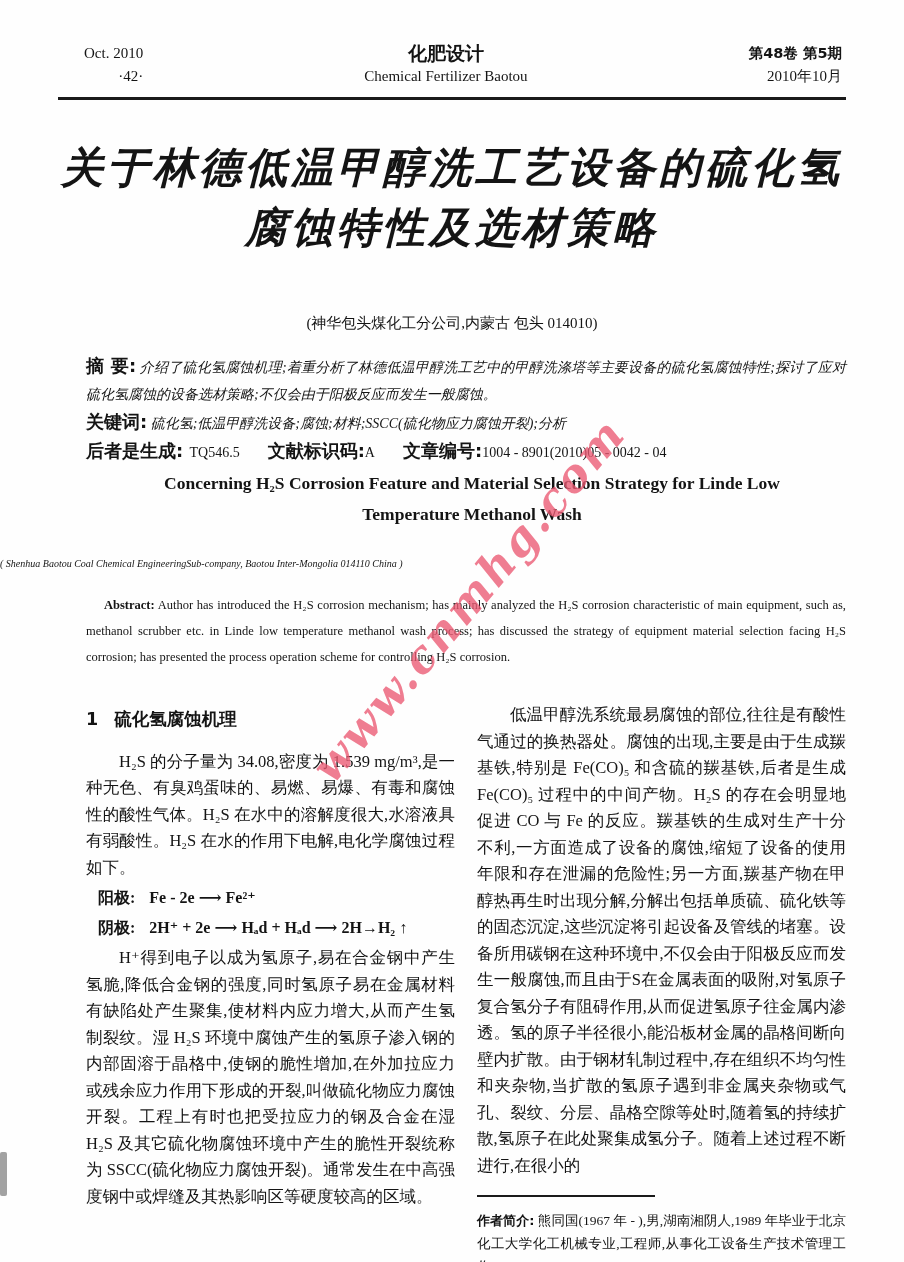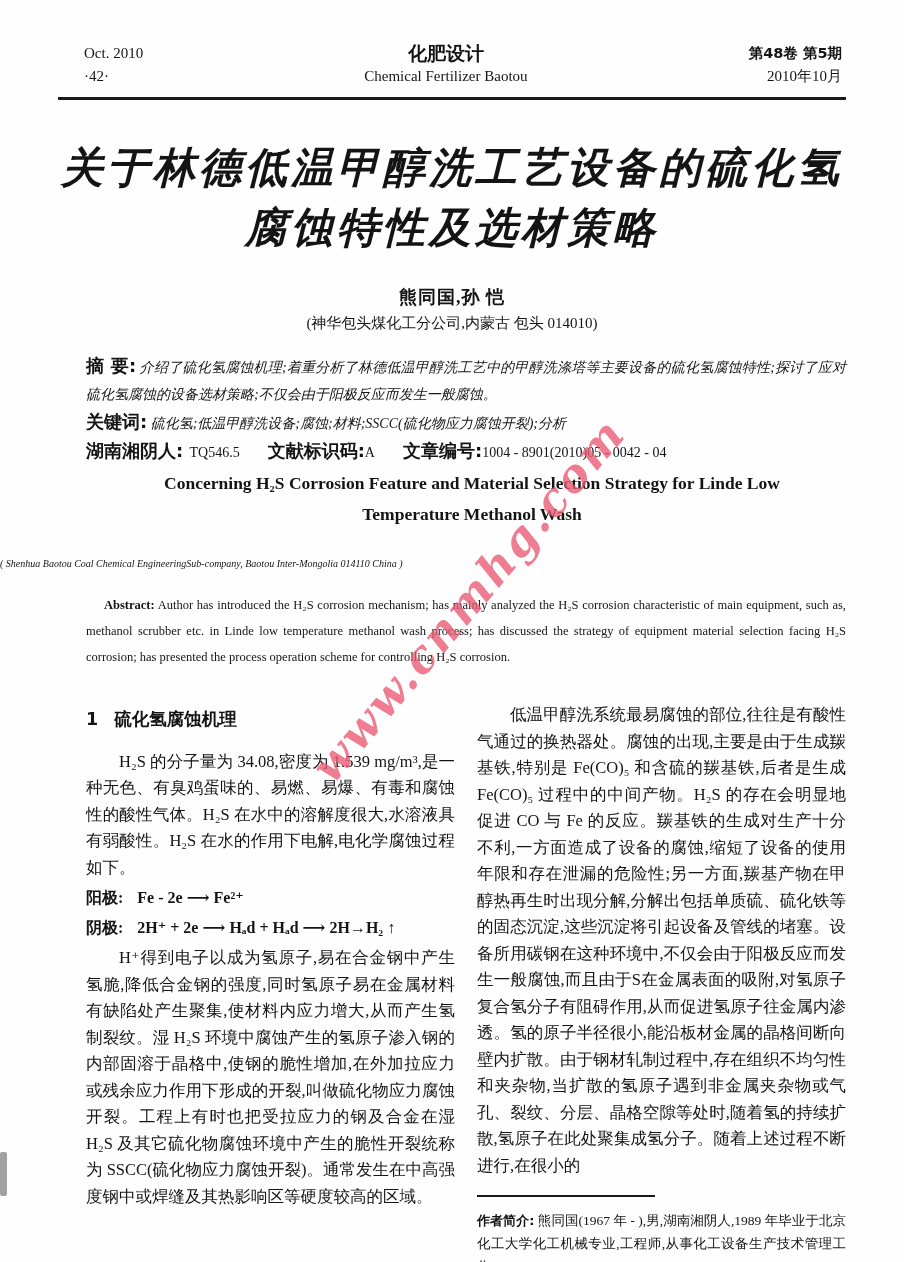--- a/index.html
+++ b/index.html
@@ -3,21 +3,21 @@
 <meta charset="utf-8">
 <style>
   html,body { margin:0; padding:0; background:#e9e9e9; }
   .page {
     position:relative; width:904px; height:1262px; margin:0 auto;
     background:#fefefe; color:#141414; overflow:hidden;
     font-family:"Liberation Serif","DejaVu Serif",serif;
   }
   
   .header { position:absolute; top:42px; left:60px; right:58px; display:flex; justify-content:space-between; align-items:flex-start; }
-  .header-left { text-align:left; padding-left:24px; font-size:15px; line-height:23px; }
+  .header-left { text-align:right; padding-left:24px; font-size:15px; line-height:23px; }
   .header-center { text-align:center; line-height:23px; }
   .journal-cn { font-weight:bold; font-size:19px; font-family:"DejaVu Sans","Liberation Sans",sans-serif; }
   .journal-en { font-size:15px; }
   .header-right { text-align:right; padding-right:4px; font-size:15px; line-height:23px; }
   .vol-line { font-weight:bold; font-family:"DejaVu Sans","Liberation Sans",sans-serif; font-size:14.5px; }
   .header-rule { position:absolute; top:97px; left:58px; right:58px; height:3px; background:#1a1a1a; }
 
   
   .title-cn { position:absolute; top:138px; left:0; right:0; text-align:center;
     font-size:42px; line-height:60px; font-weight:bold; font-style:italic; letter-spacing:4px; }
@@ -41,21 +41,21 @@
   .abstract-en { position:absolute; top:592px; left:86px; width:760px; font-size:12.5px; line-height:26px; }
   .abstract-en p { margin:0; text-align:justify; text-indent:18px; }
   .abstract-en .lbl { font-weight:bold; }
 
   
   .columns { position:absolute; top:702px; left:86px; width:760px; display:flex; gap:22px; }
   .col { width:369px; font-size:16.5px; line-height:26.5px; }
   .col p.body-para { margin:0; text-indent:2em; text-align:justify; }
   .section-heading { font-weight:bold; font-size:17.5px; margin:4px 0 16px 0; font-family:"DejaVu Sans","Liberation Sans",sans-serif; }
   .section-heading .sec-num { margin-right:16px; }
-  .equations { margin:2px 0; }
+  .equations { margin:2px 12px; }
   .eq { font-weight:bold; font-size:16px; line-height:30px; white-space:nowrap; }
   .eq .eq-label { margin-right:14px; }
 
   
   .footnote { margin-top:10px; font-size:13.5px; line-height:23px; }
   .footnote-rule { width:178px; height:2px; background:#1a1a1a; margin:16px 0 12px 0; }
   .footnote p { margin:0; text-align:justify; }
   .footnote .lbl { font-weight:bold; font-family:"DejaVu Sans","Liberation Sans",sans-serif; font-size:13px; }
 
   
@@ -90,28 +90,27 @@
       <div>2010年10月</div>
     </div>
   </div>
   <div class="header-rule"></div>
 
   <div class="title-cn">
     <div>关于林德低温甲醇洗工艺设备的硫化氢</div>
     <div>腐蚀特性及选材策略</div>
   </div>
 
-  <div class="authors-cn">熊同国,孙  恺</div>
   <div class="affiliation-cn">(神华包头煤化工分公司,内蒙古 包头  014010)</div>
 
   <div class="abstract-cn">
     <p><span class="lbl">摘  要:</span> <span>介绍了硫化氢腐蚀机理;着重分析了林德低温甲醇洗工艺中的甲醇洗涤塔等主要设备的硫化氢腐蚀特性;探讨了应对硫化氢腐蚀的设备选材策略;不仅会由于阳极反应而发生一般腐蚀。</span></p>
     <p><span class="lbl">关键词:</span> <span>硫化氢;低温甲醇洗设备;腐蚀;材料;SSCC(硫化物应力腐蚀开裂);分析</span></p>
     <p class="clc-line">
-      <span class="lbl">湖南湘阴人: </span><span class="val">TQ546.5</span><span class="gap"></span><span class="lbl">文献标识码:</span><span class="val">A</span><span class="gap"></span><span class="lbl">文章编号:</span><span class="val">1004 - 8901(2010)05 - 0042 - 04</span>
+      <span class="lbl">后者是生成: </span><span class="val">TQ546.5</span><span class="gap"></span><span class="lbl">文献标识码:</span><span class="val">A</span><span class="gap"></span><span class="lbl">文章编号:</span><span class="val">1004 - 8901(2010)05 - 0042 - 04</span>
     </p>
   </div>
 
   <div class="title-en">
     <div>Concerning H₂S Corrosion Feature and Material Selection Strategy for Linde Low</div>
     <div>Temperature Methanol Wash</div>
   </div>
   <div class="affiliation-en">( Shenhua Baotou Coal Chemical EngineeringSub-company, Baotou Inter-Mongolia  014110  China )</div>
 
   <div class="abstract-en">

